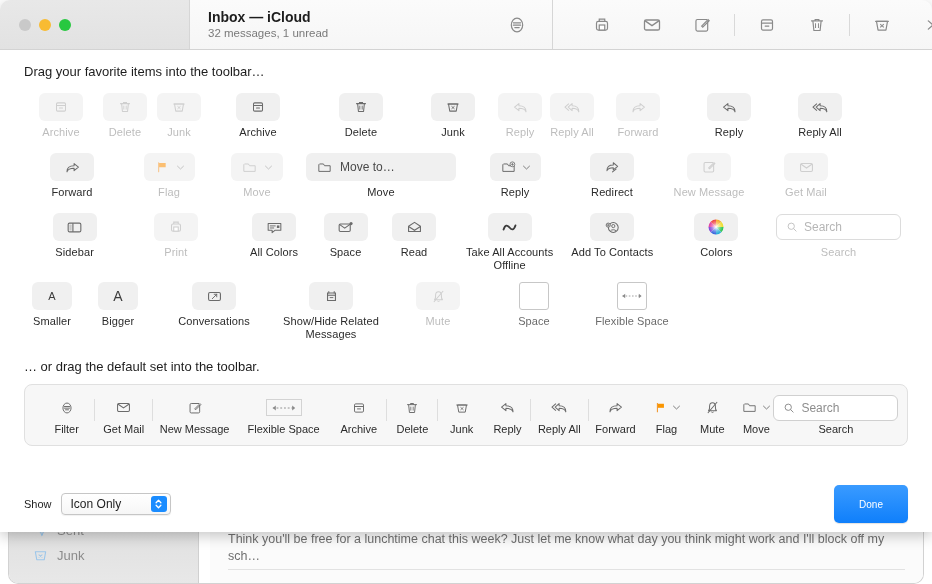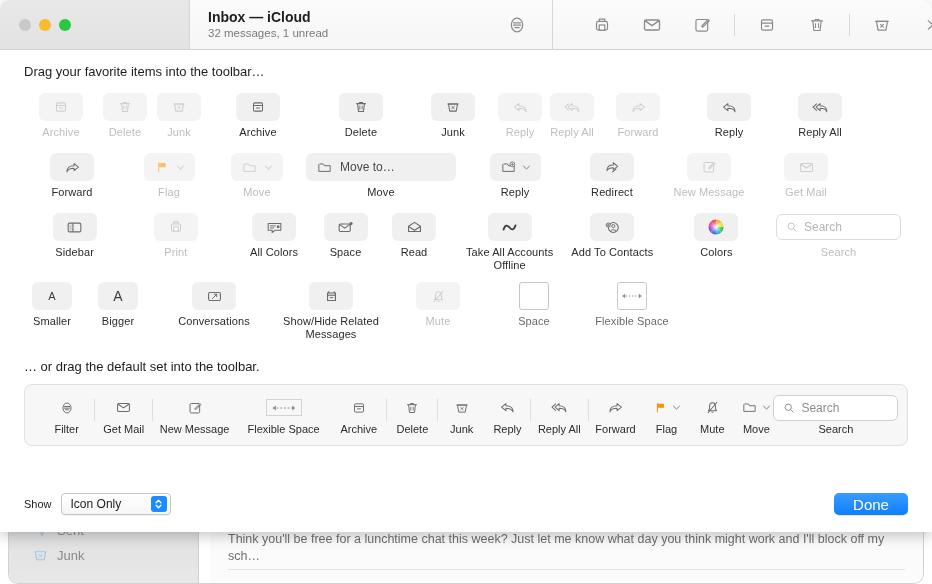--- a/index.html
+++ b/index.html
@@ -150,23 +150,23 @@
     display: flex; align-items: center; padding-left: 9px;
     font-size: 12px; color: #1d1d1d;
   }
   .popup-stepper {
     position: absolute; right: 3px; top: 2px; width: 16px; height: 16px;
     background: #1a8cff; border-radius: 3px;
     display: flex; flex-direction: column; align-items: center; justify-content: center; gap: 1px;
   }
   .done {
     margin-left: auto;
-    width: 74px; height: 22px; border-radius: 5px;
+    width: 74px; height: 38px; border-radius: 5px;
     background: linear-gradient(180deg,#3a9bff 0%, #0f7ffb 100%);
-    color: #fff; font-size: 15px;
+    color: #fff; font-size: 10px;
     display: flex; align-items: center; justify-content: center;
     box-shadow: 0 1px 1px rgba(0,0,0,.12);
   }
   svg { display: block; }
 </style>
 </head>
 <body>
 
 <div id="root">
 

